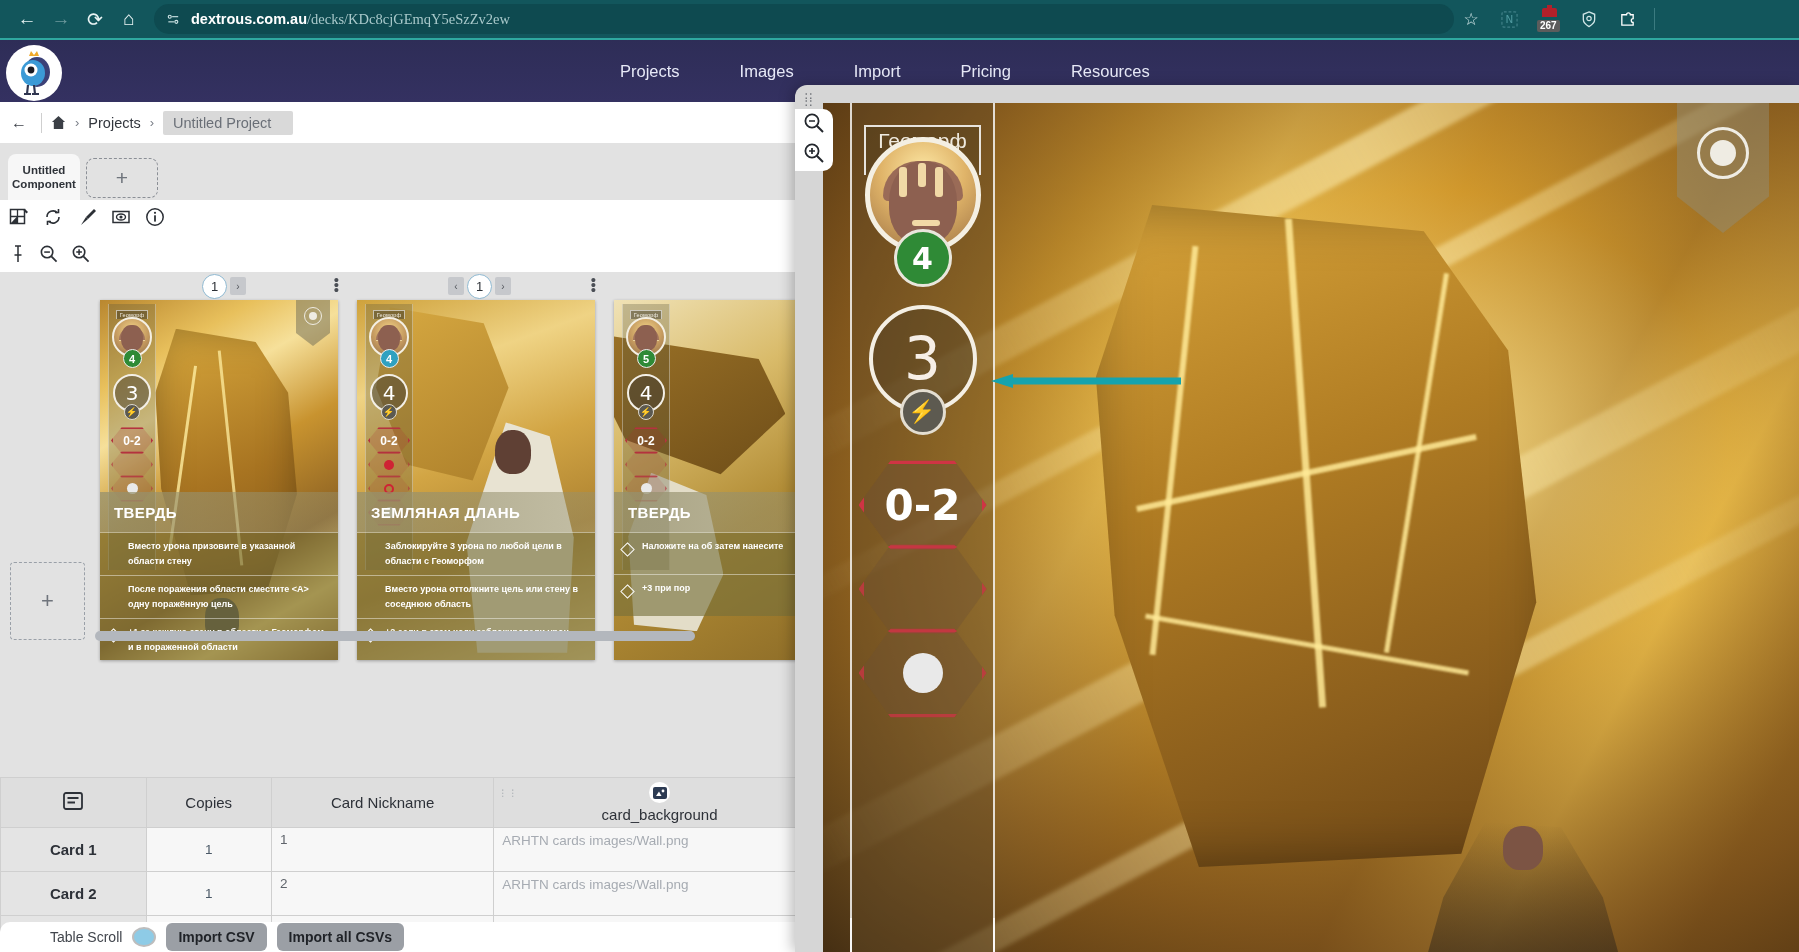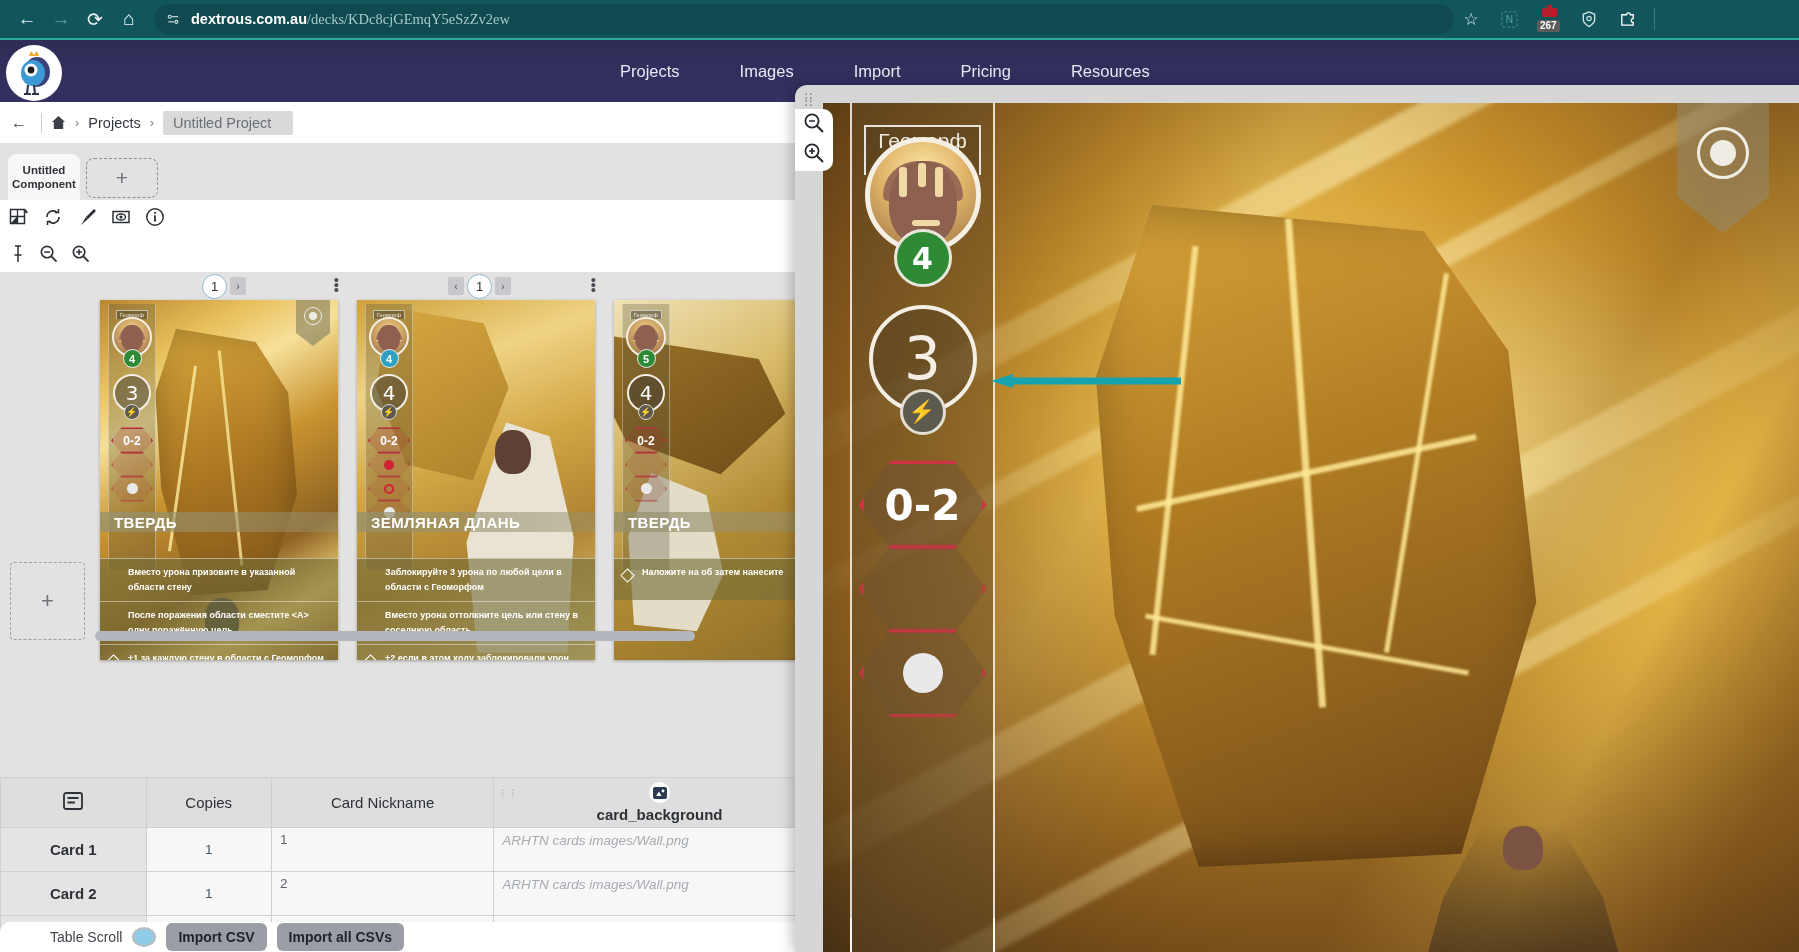--- a/index.html
+++ b/index.html
@@ -188,26 +188,26 @@
     clip-path: polygon(0 0, 100% 0, 100% 72%, 50% 100%, 0 72%);
     display: flex; align-items: flex-start; justify-content: center; padding-top: 7px;
   }
   .corner-banner .ring {
     width: 18px; height: 18px; border-radius: 50%; border: 1.5px solid #efece3;
     display: flex; align-items: center; justify-content: center;
   }
   .corner-banner .ring i { width: 8px; height: 8px; border-radius: 50%; background: #efece3; display:block;}
 
   .card-title {
-    position: absolute; left: 0; right: 0; bottom: 128px; height: 20px;
+    position: absolute; left: 0; right: 0; bottom: 128px; height: 40px;
     background: linear-gradient(90deg, rgba(150,145,110,.75), rgba(150,145,110,.45));
     display: flex; align-items: center; padding-left: 14px;
     color: #fff; font-size: 15px; font-weight: bold; letter-spacing: .4px;
   }
-  .card-abilities { position: absolute; left: 0; right: 0; bottom: 0; height: 102px; }
+  .card-abilities { position: absolute; left: 0; right: 0; bottom: 0; height: 128px; }
   .ability {
     border-top: 1px solid rgba(255,255,255,.45);
     background: rgba(118,112,58,.62);
     padding: 6px 8px 6px 28px; position: relative; min-height: 42px;
     color: #fff; font-size: 9px; line-height: 15px; font-weight: bold;
   }
   .ability .gly {
     position: absolute; left: 5px; top: 8px; width: 17px; height: 17px; color: #fff;
     display:flex; align-items:center; justify-content:center;
   }
@@ -227,32 +227,32 @@
   table.grid th, table.grid td { border: 1px solid #cfcfcf; }
   thead th {
     background: #dedede; height: 50px; font-size: 15px; color: #2d3138; font-weight: normal;
     position: relative; vertical-align: middle;
   }
   th.c-icon { width: 72px; }
   th.c-copies { width: 62px; }
   th.c-nick { width: 110px; text-align: center; }
   th.c-img { width: 164px; }
   th.c-last { width: 120px; }
-  .hdr-stack { display: flex; flex-direction: column; align-items: center; justify-content:center; gap:3px;font-weight:bold; }
+  .hdr-stack { display: flex; flex-direction: column; align-items: center; justify-content:center; gap:3px; }
   .hdr-imgicon {
     width: 21px; height: 21px; border-radius: 50%; background: #fff;
     display: flex; align-items: center; justify-content: center;
   }
   .hdr-grip { position: absolute; left: 4px; top: 12px; color: #9aa0a6; font-size: 9px; line-height: 6px; letter-spacing:1px;}
   .hdr-pen { position: absolute; right: 6px; top: 10px; color: #4a4e55; font-size: 12px; }
   tbody td { background: #f7f7f7; height: 44px; font-size: 13.5px; color: #41454c; padding: 4px 8px; vertical-align: top; }
   td.rowlabel { background: #e4e4e4; font-weight: bold; font-size: 15px; color: #2d3138; text-align: center; vertical-align: middle;}
   td.copies { text-align: center; color: #4a5866; vertical-align: middle; }
   td.nick { color: #5f646b; }
-  td.path { color: #a6abb2; position: relative; line-height: 17px; font-style: italic; }
+  td.path { color: #a6abb2; position: relative; line-height: 17px; }
   td.path.dark { color: #41454c; }
   .cell-icons { position: absolute; right: 6px; top: 4px; display: flex; flex-direction: column; gap: 6px; align-items: center;}
   .mini-img { width: 14px; height: 12px; background: #2c3a52; border-radius: 2px; position: relative; }
   .mini-img:after { content:""; position:absolute; left:2px; bottom:2px; width:0;height:0;
     border-left:4px solid transparent; border-right:4px solid transparent; border-bottom:5px solid #fff;}
   .mini-crop { color: #2d3138; font-size: 12px; line-height: 12px; }
 
   
   .footer {
     position: absolute; left: 0; top: 922px; width: 1799px; height: 30px;
@@ -701,20 +701,28 @@
             <div class="card-title">ТВЕРДЬ</div>
             <div class="card-abilities">
               <div class="ability">
                 <span class="gly">
                   <svg width="15" height="15" viewBox="0 0 16 16">
                       <path d="M8 1 L15 8 L8 15 L1 8 Z" fill="none" stroke="#fff" stroke-width="1.1"></path>
                     </svg>
                 </span>
                 <span>Наложите на об затем нанесите</span>
               </div>
+              <div class="ability">
+                <span class="gly">
+                  <svg width="15" height="15" viewBox="0 0 16 16">
+                      <path d="M8 1 L15 8 L8 15 L1 8 Z" fill="none" stroke="#fff" stroke-width="1.1"></path>
+                    </svg>
+                </span>
+                <span>+3 при пор</span>
+              </div>
             </div>
           </div>
         </div>
 
       </div>
     </div>
 
     <div class="canvas-scroll"></div>
 
     <div class="table-wrap">

